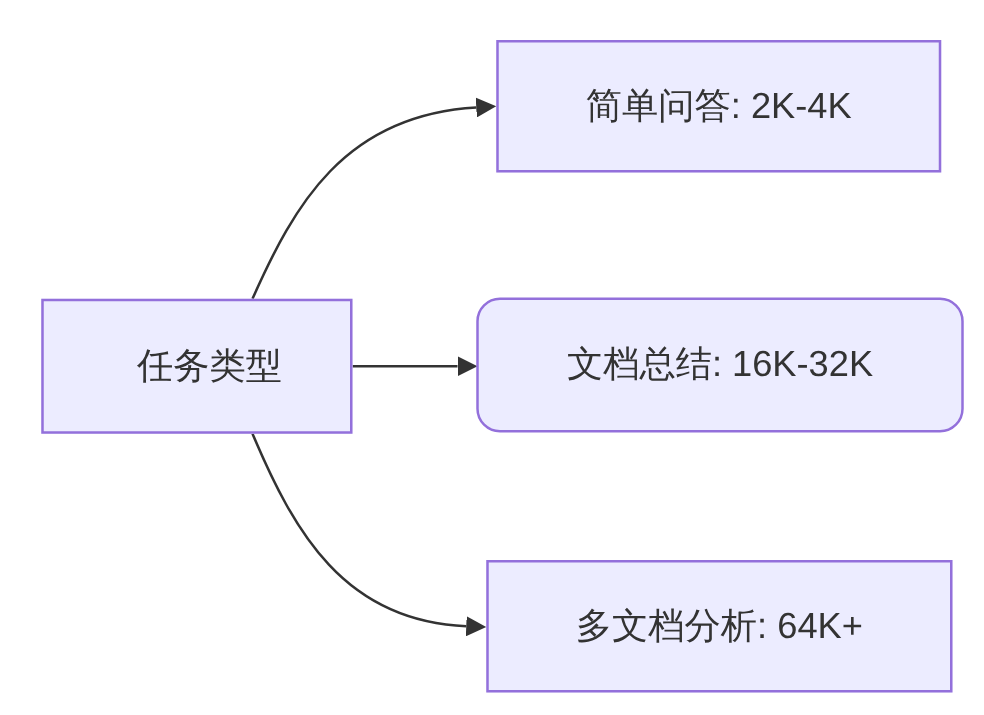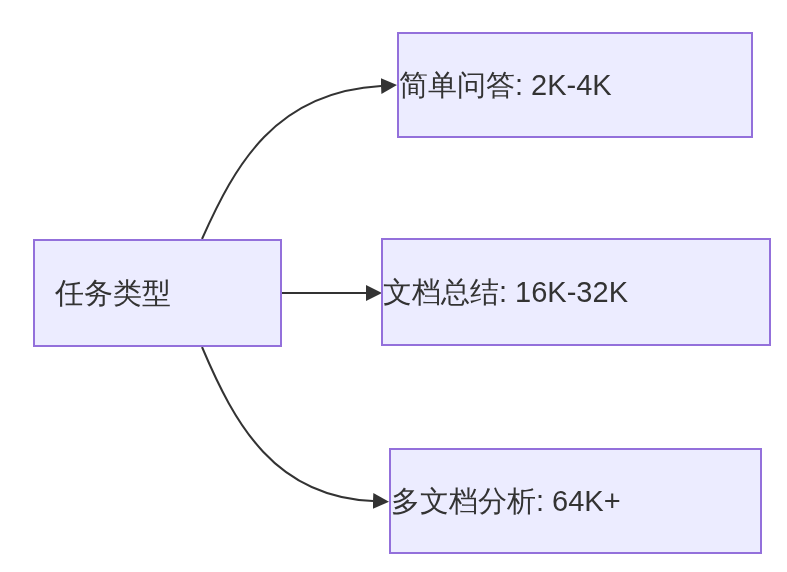--- a/index.html
+++ b/index.html
@@ -27,28 +27,29 @@
     stroke: #333333;
     stroke-width: 2px;
   }
   .node {
     position: absolute;
     box-sizing: border-box;
     background: #ECECFF;
     border: 2px solid #9370DB;
     display: flex;
     align-items: center;
+    justify-content: center;
     color: #333333;
     font-size: 29px;
     line-height: 1.2;
     white-space: nowrap;
   }
   .node-root   { left: 33px;  top: 239px; width: 249px; height: 108px; padding-left: 20px; }
   .node-top    { left: 397px; top: 32px;  width: 356px; height: 106px; }
-  .node-middle { left: 381px; top: 238px; width: 390px; height: 108px; }
+  .node-middle { left: 381px; top: 238px; width: 390px; height: 108px; border-radius: 19px; }
   .node-bottom { left: 389px; top: 448px; width: 373px; height: 106px; }
 </style>
 </head>
 <body>
 
 <div class="canvas">
 
   <svg class="edges" width="787" height="572" viewBox="0 0 787 572" aria-hidden="true">
     <defs>
       <marker id="arrowhead" viewBox="0 0 10 10" refX="0" refY="5" markerWidth="8" markerHeight="8" orient="auto">

